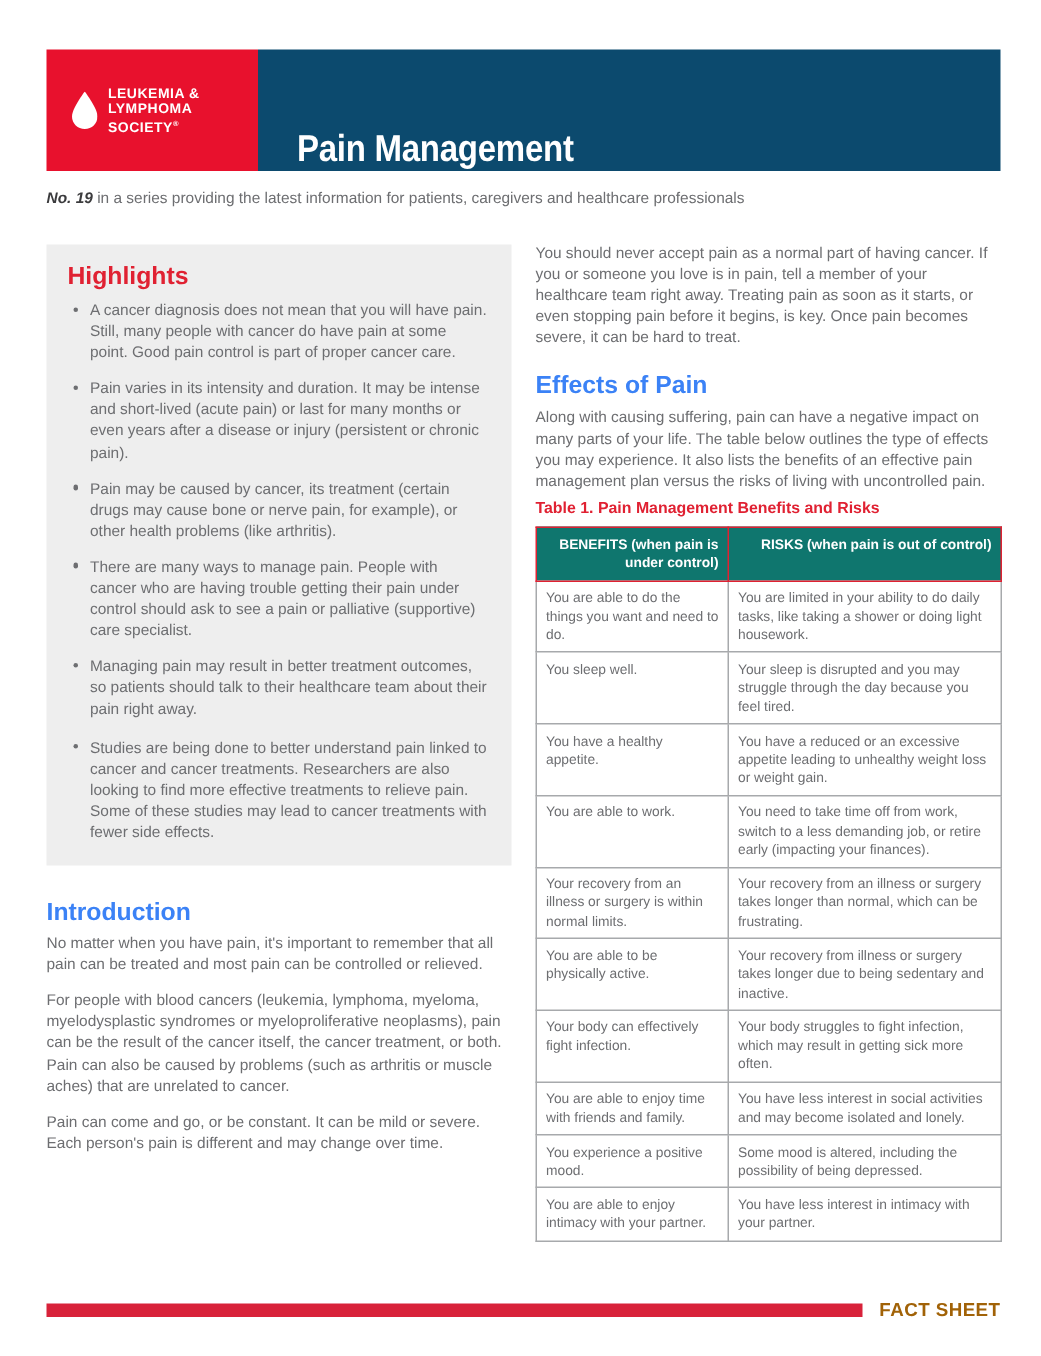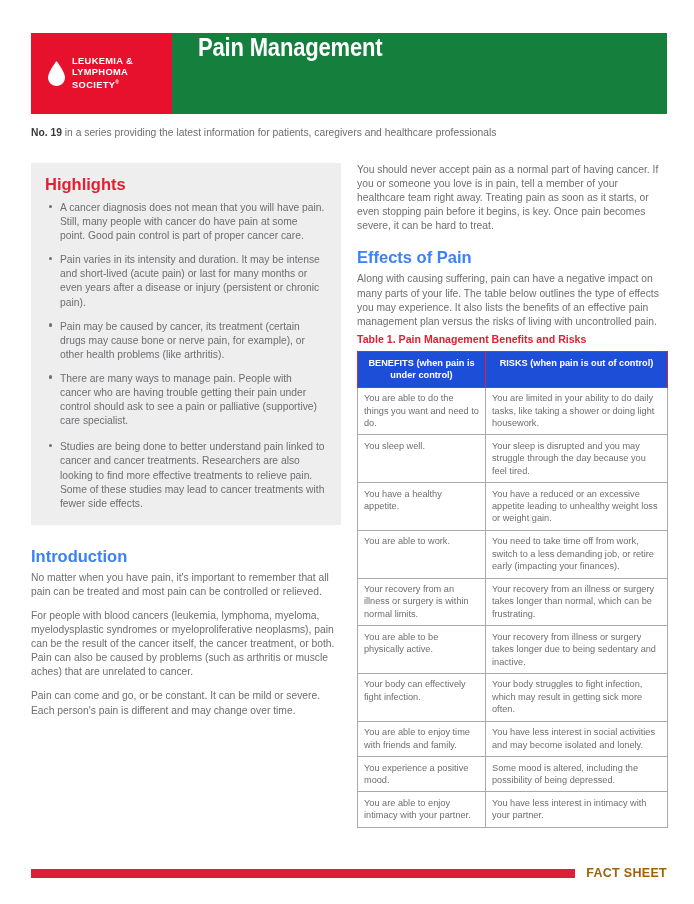--- a/index.html
+++ b/index.html
@@ -62,23 +62,23 @@
     line-height: 10.6px;
     letter-spacing: 0.35px;
     white-space: nowrap;
   }
   .logo-words .reg {
     font-size: 5px;
     vertical-align: super;
   }
   .title-block {
     flex: 1;
-    background: #15803d;
-    display: flex;
-    align-items: flex-start;
+    background: #0c4a6e;
+    display: flex;
+    align-items: flex-end;
     padding-left: 26px;
     box-sizing: border-box;
   }
   .doc-title {
     color: #ffffff;
     font-family: "Liberation Sans", sans-serif;
     font-size: 25px;
     font-weight: bold;
     letter-spacing: -0.2px;
     transform: scaleX(0.88);
@@ -91,20 +91,21 @@
     left: 31px;
     top: 126px;
     width: 640px;
     font-size: 10.3px;
     line-height: 14px;
     color: #6d6e71;
   }
   .series-line b {
     color: #3b3b3d;
     font-weight: bold;
+    font-style: italic;
   }
 
   
   .col-left {
     position: absolute;
     left: 31px;
     top: 163px;
     width: 310px;
   }
   .col-right {
@@ -176,26 +177,26 @@
     line-height: 13px;
   }
 
   
   table.benefits-table {
     border-collapse: collapse;
     width: 310px;
     table-layout: fixed;
   }
   table.benefits-table th {
-    background: #1d4ed8;
+    background: #0f766e;
     color: #ffffff;
     font-size: 9.2px;
     font-weight: bold;
     line-height: 12.4px;
-    text-align: center;
+    text-align: right;
     padding: 5px 6px 5px 6px;
     border: 1px solid #e02132;
     vertical-align: top;
   }
   table.benefits-table td {
     border: 1px solid #a7a9ac;
     font-size: 9.2px;
     line-height: 12.4px;
     color: #6d6e71;
     padding: 4.5px 6px 5px 6px;
@@ -257,20 +258,21 @@
 
   <div class="col-left">
 
     <div class="highlights">
       <h2 class="section-head">Highlights</h2>
       <ul class="hl-list">
         <li><span class="bullet"></span><span>A cancer diagnosis does not mean that you will have pain. Still, many people with cancer do have pain at some point. Good pain control is part of proper cancer care.</span></li>
         <li><span class="bullet"></span><span>Pain varies in its intensity and duration. It may be intense and short-lived (acute pain) or last for many months or even years after a disease or injury (persistent or chronic pain).</span></li>
         <li><span class="bullet"></span><span>Pain may be caused by cancer, its treatment (certain drugs may cause bone or nerve pain, for example), or other health problems (like arthritis).</span></li>
         <li><span class="bullet"></span><span>There are many ways to manage pain. People with cancer who are having trouble getting their pain under control should ask to see a pain or palliative (supportive) care specialist.</span></li>
+        <li><span class="bullet"></span><span>Managing pain may result in better treatment outcomes, so patients should talk to their healthcare team about their pain right away.</span></li>
         <li><span class="bullet"></span><span>Studies are being done to better understand pain linked to cancer and cancer treatments. Researchers are also looking to find more effective treatments to relieve pain. Some of these studies may lead to cancer treatments with fewer side effects.</span></li>
       </ul>
     </div>
 
     <div class="intro-wrap">
       <h3 class="body-head">Introduction</h3>
       <p class="body-p">No matter when you have pain, it's important to remember that all pain can be treated and most pain can be controlled or relieved.</p>
       <p class="body-p">For people with blood cancers (leukemia, lymphoma, myeloma, myelodysplastic syndromes or myeloproliferative neoplasms), pain can be the result of the cancer itself, the cancer treatment, or both. Pain can also be caused by problems (such as arthritis or muscle aches) that are unrelated to cancer.</p>
       <p class="body-p">Pain can come and go, or be constant. It can be mild or severe. Each person's pain is different and may change over time.</p>
     </div>

